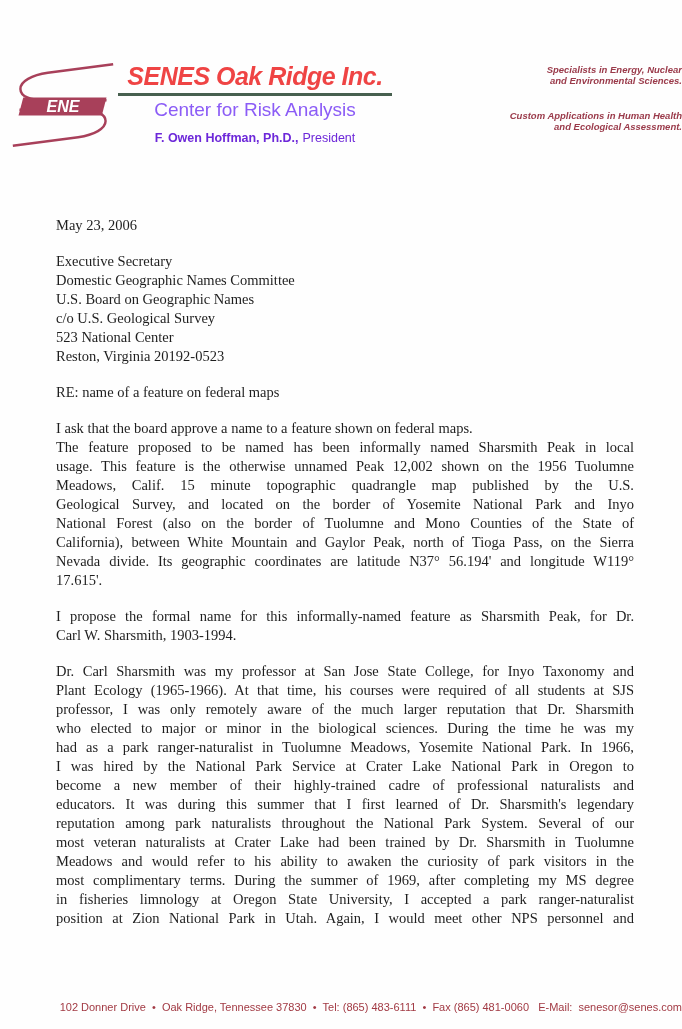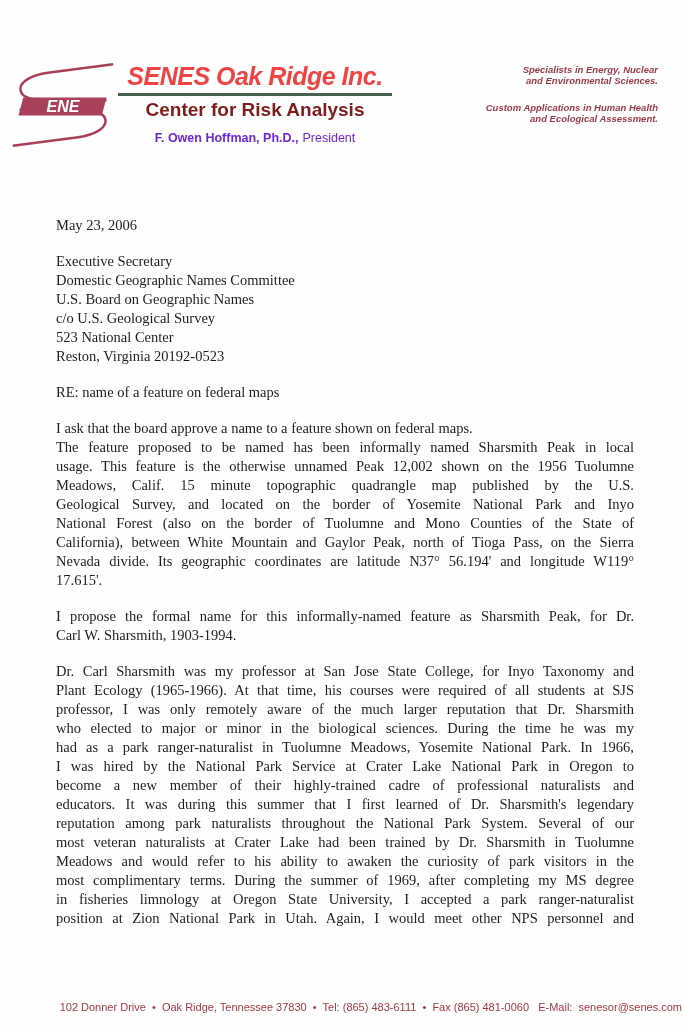--- a/index.html
+++ b/index.html
@@ -20,39 +20,39 @@
   .company {
     font-family: "Liberation Sans", sans-serif;
     font-style: italic; font-weight: bold;
     font-size: 25px; line-height: 32px;
     color: #ef4444; white-space: nowrap;
     letter-spacing: -0.5px;
   }
   .rule { height: 2.5px; background: #47604F; margin-top: 1px; }
   .division {
     font-family: "Liberation Sans", sans-serif;
-    font-weight: bold; font-size: 19px; line-height: 24px;
-    color: #7f1d1d; margin-top: 2px; white-space: nowrap;
+    font-weight: normal; font-size: 19px; line-height: 24px;
+    color: #8b5cf6; margin-top: 2px; white-space: nowrap;
   }
   .president {
     font-family: "Liberation Sans", sans-serif;
     font-size: 12.5px; color: #6d28d9; margin-top: 9px; white-space: nowrap;
   }
   .president .pname { font-weight: bold; }
   .president .ptitle { margin-left: 4px; font-weight: normal; }
   .taglines {
-    position: absolute; right: 24px; top: 64px; width: 210px;
+    position: absolute; right: 0; top: 64px; width: 210px;
     text-align: right;
     font-family: "Liberation Sans", sans-serif;
     font-style: italic; font-weight: bold;
     font-size: 9.5px; line-height: 11px;
     color: #9A3A4A;
   }
   .tagline { white-space: pre-line; }
-  .tagline + .tagline { margin-top: 16px; }
+  .tagline + .tagline { margin-top: 24px; }
 
   
   .letter {
     position: absolute; top: 216px; left: 56px; width: 578px;
     font-size: 14.5px; line-height: 19px;
   }
   .date { margin-bottom: 17px; }
   .address { margin-bottom: 17px; }
   .subject { margin-bottom: 17px; }
   .par { margin-bottom: 17px; }

